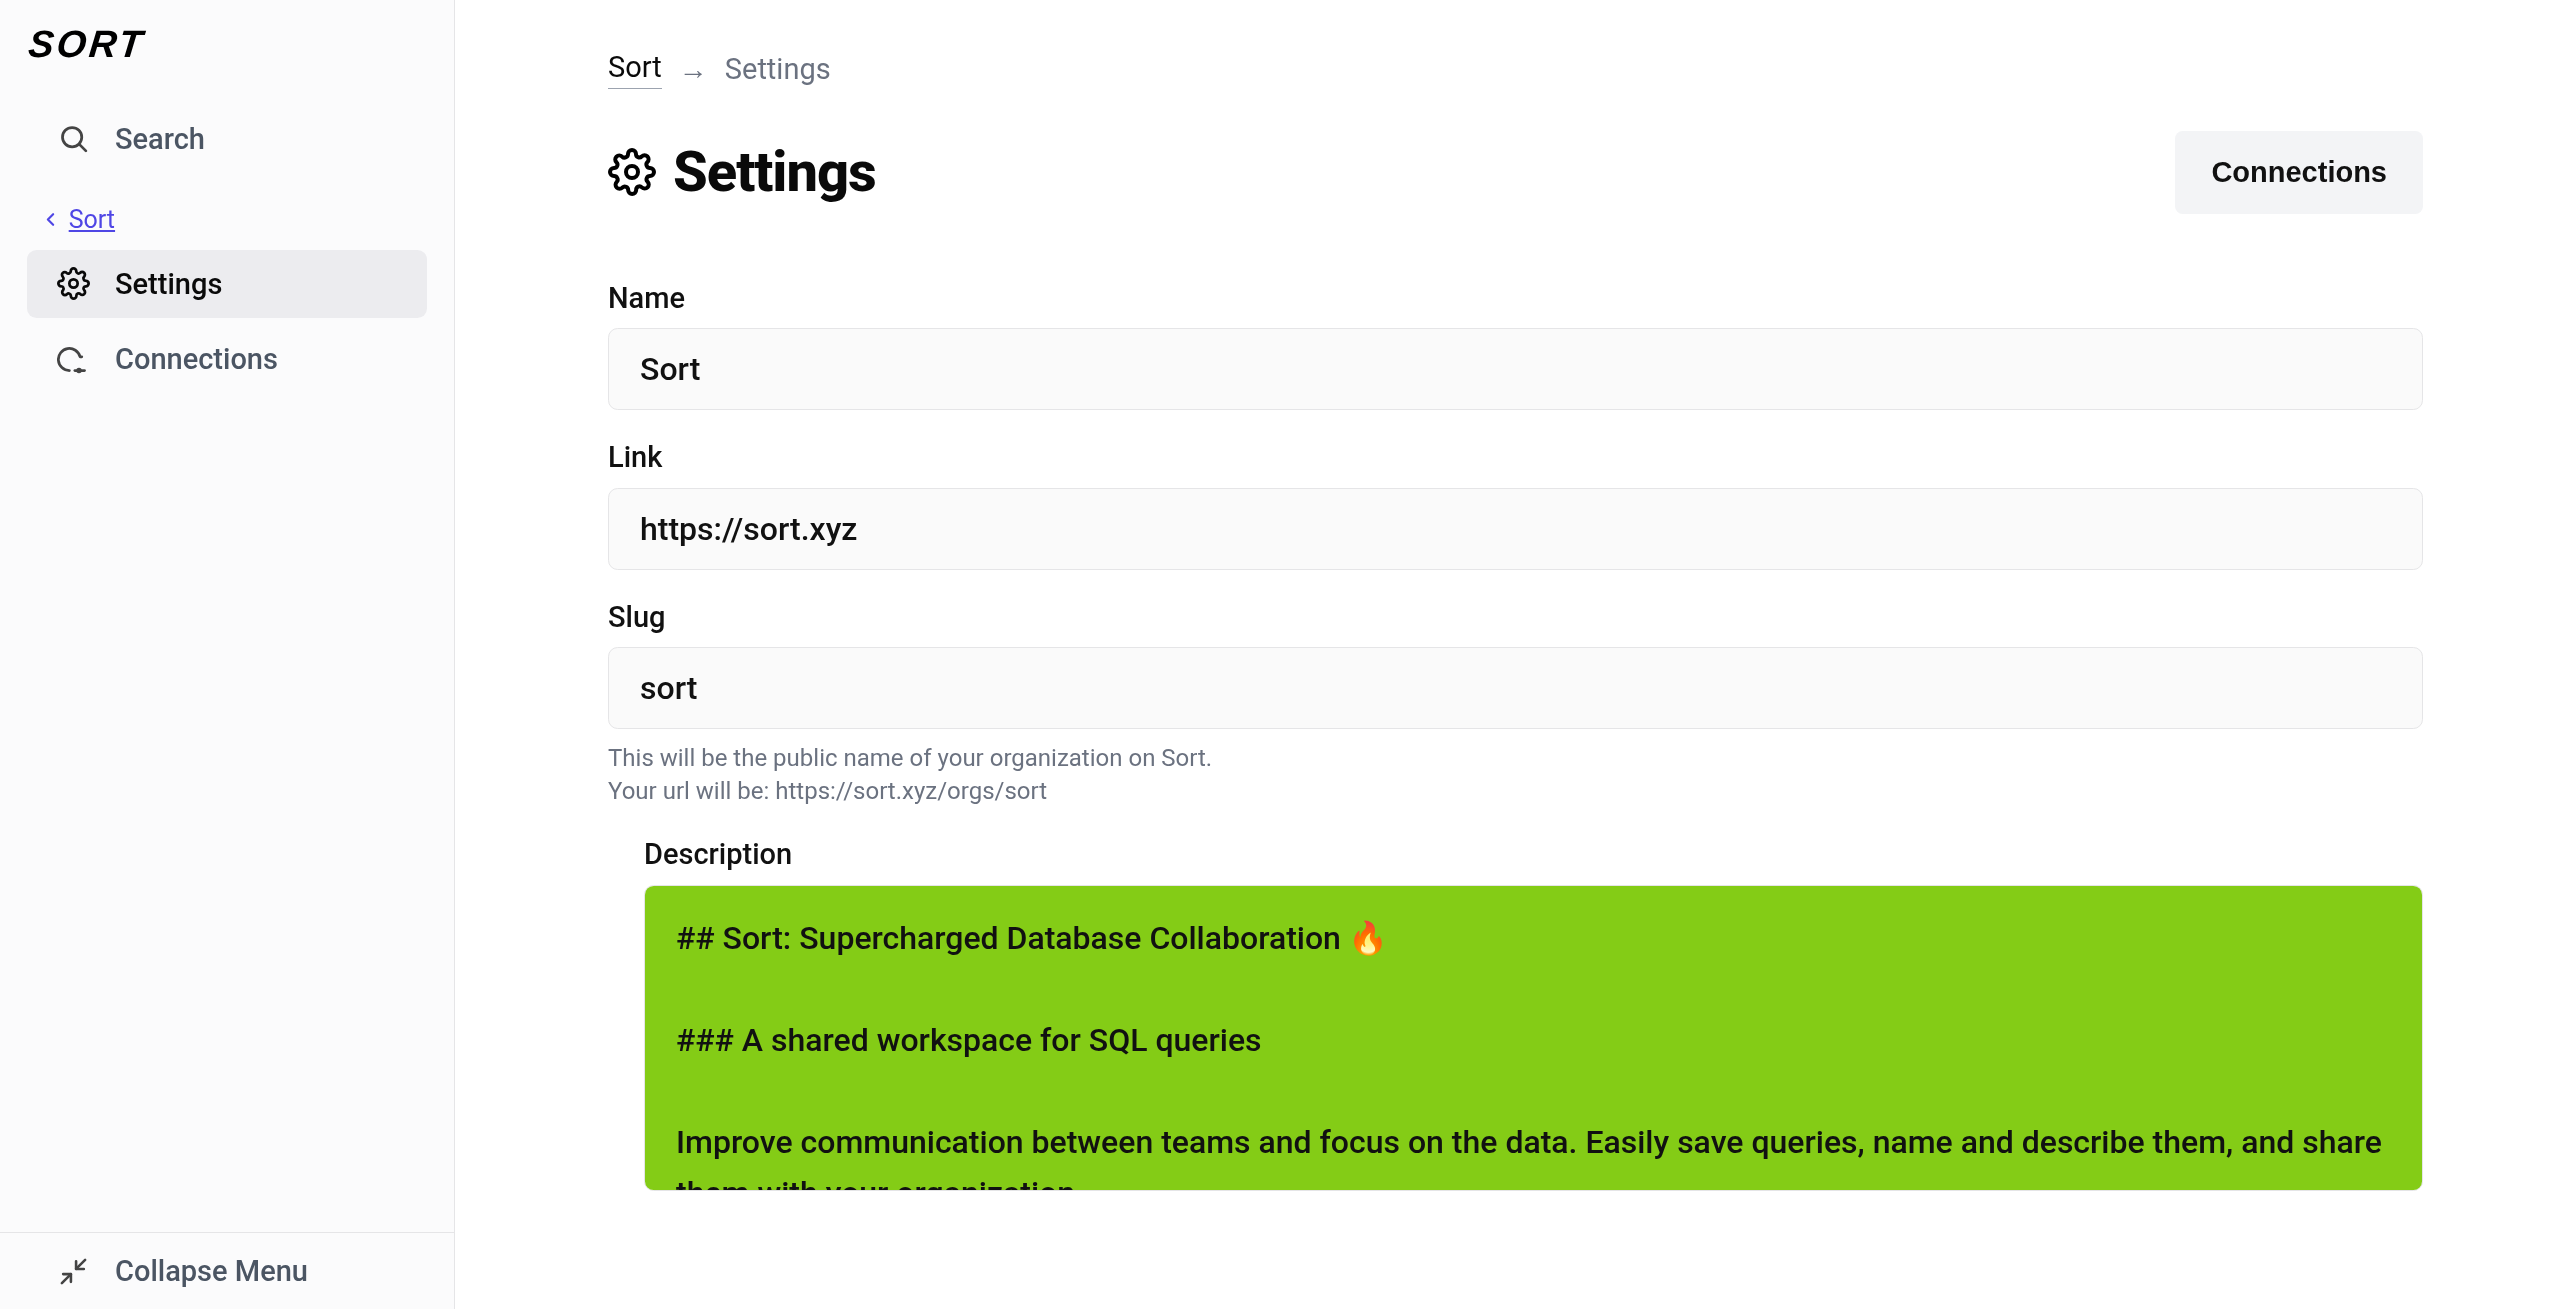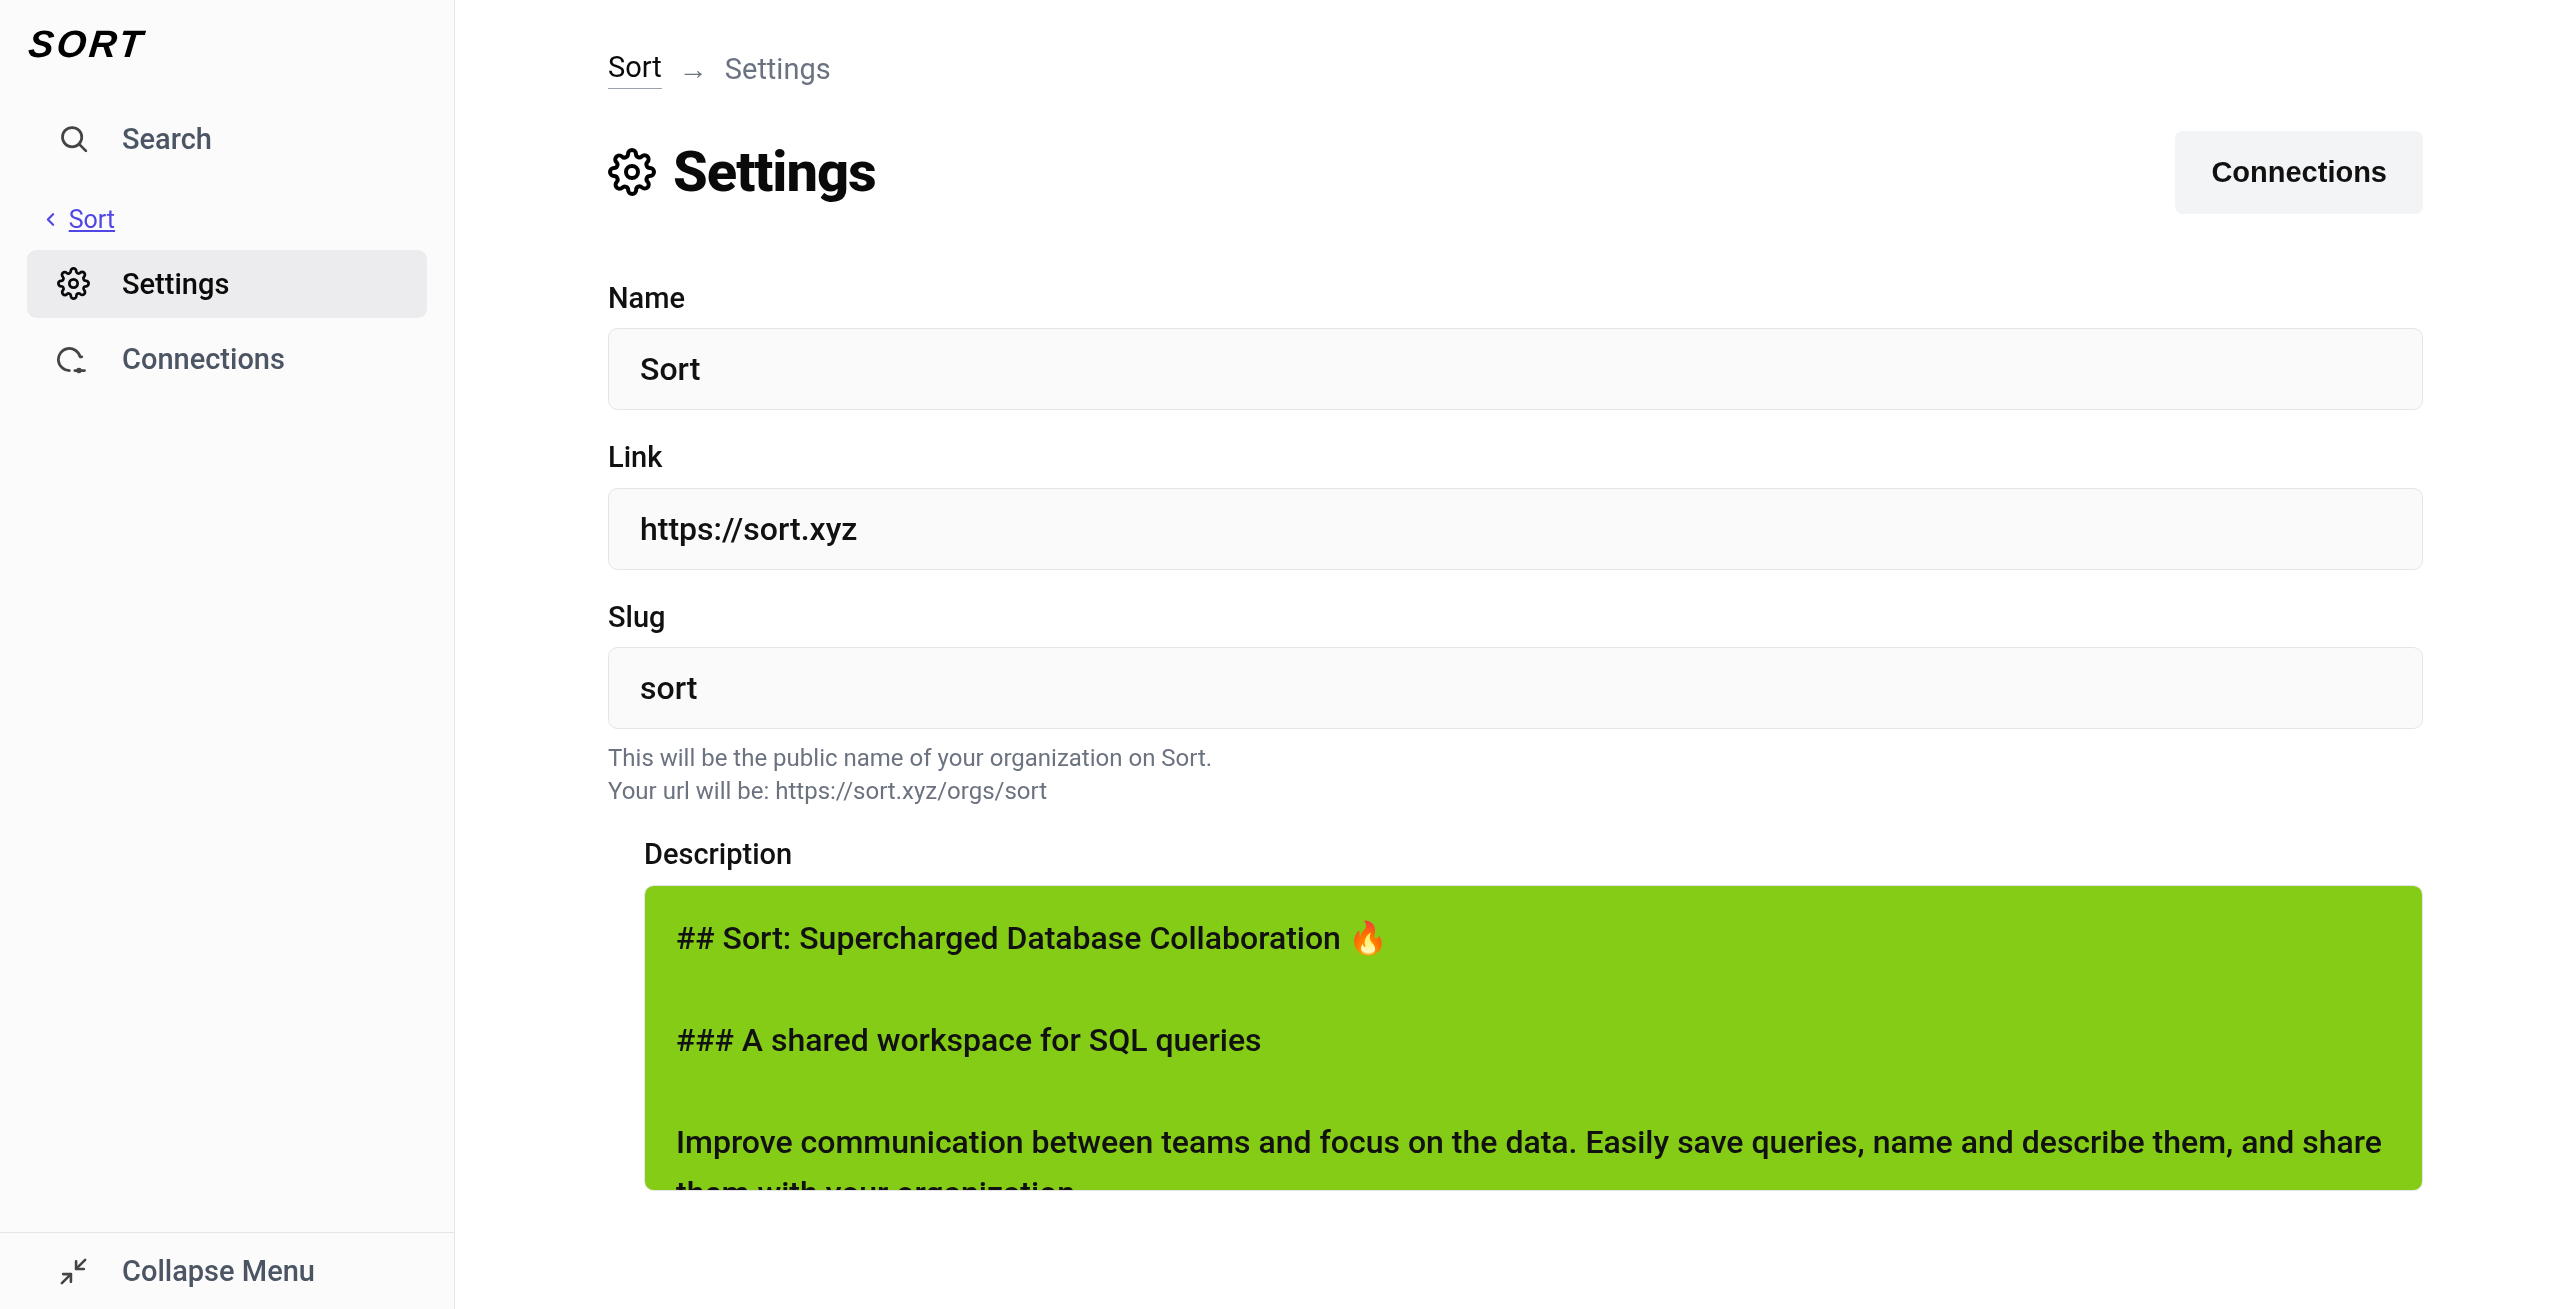--- a/index.html
+++ b/index.html
@@ -28,21 +28,21 @@
       font-weight:900;
       font-size:38px;
       letter-spacing:2.9px;
       padding:0 27px 29px 27px;
       color:#000;
       font-style:italic;
       transform:skewX(-6deg);
     }
     .nav-row {
       display:flex;
-      gap:32px;
+      gap:25px;
       padding:17px 29px;
       margin:3.8px 27px;
       border-radius:9.6px;
       color:#4b5563;
       font-size:29px;
       font-weight:500;
       cursor:pointer;
     }
     .nav-row .icon-box { width:34px; height:34px; display:flex; align-items:center; justify-content:center; color:#444; }
     .nav-row.search { margin-top:9.6px; margin-bottom:29px; }

